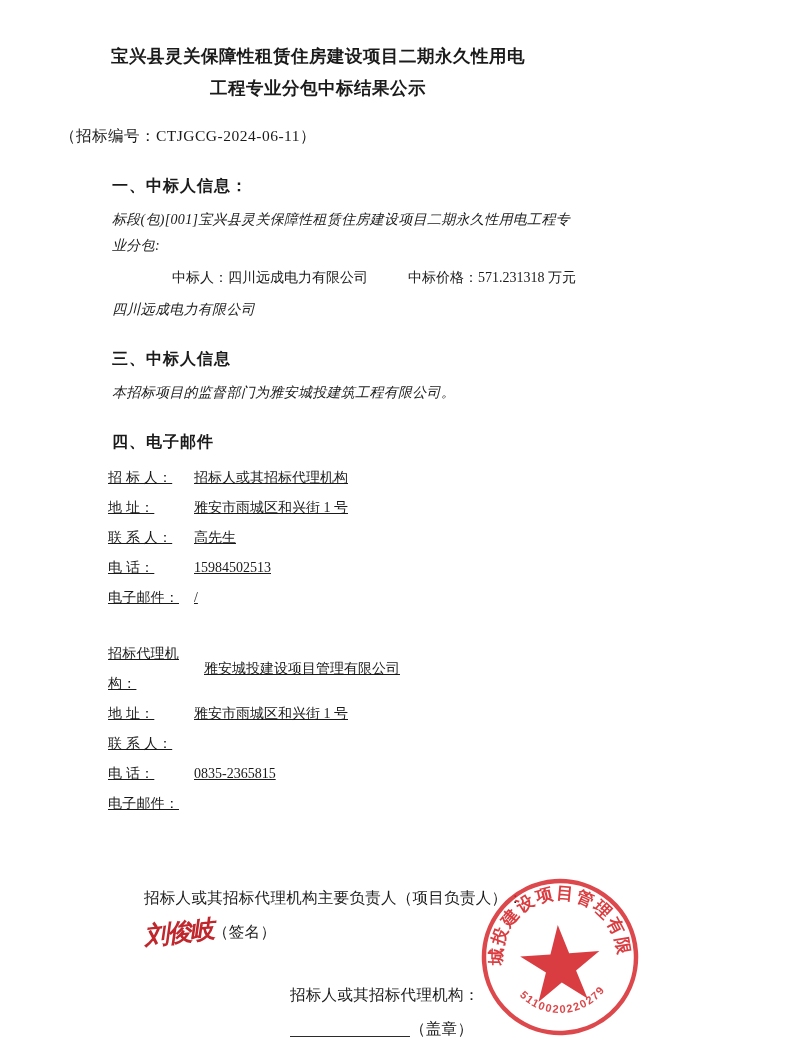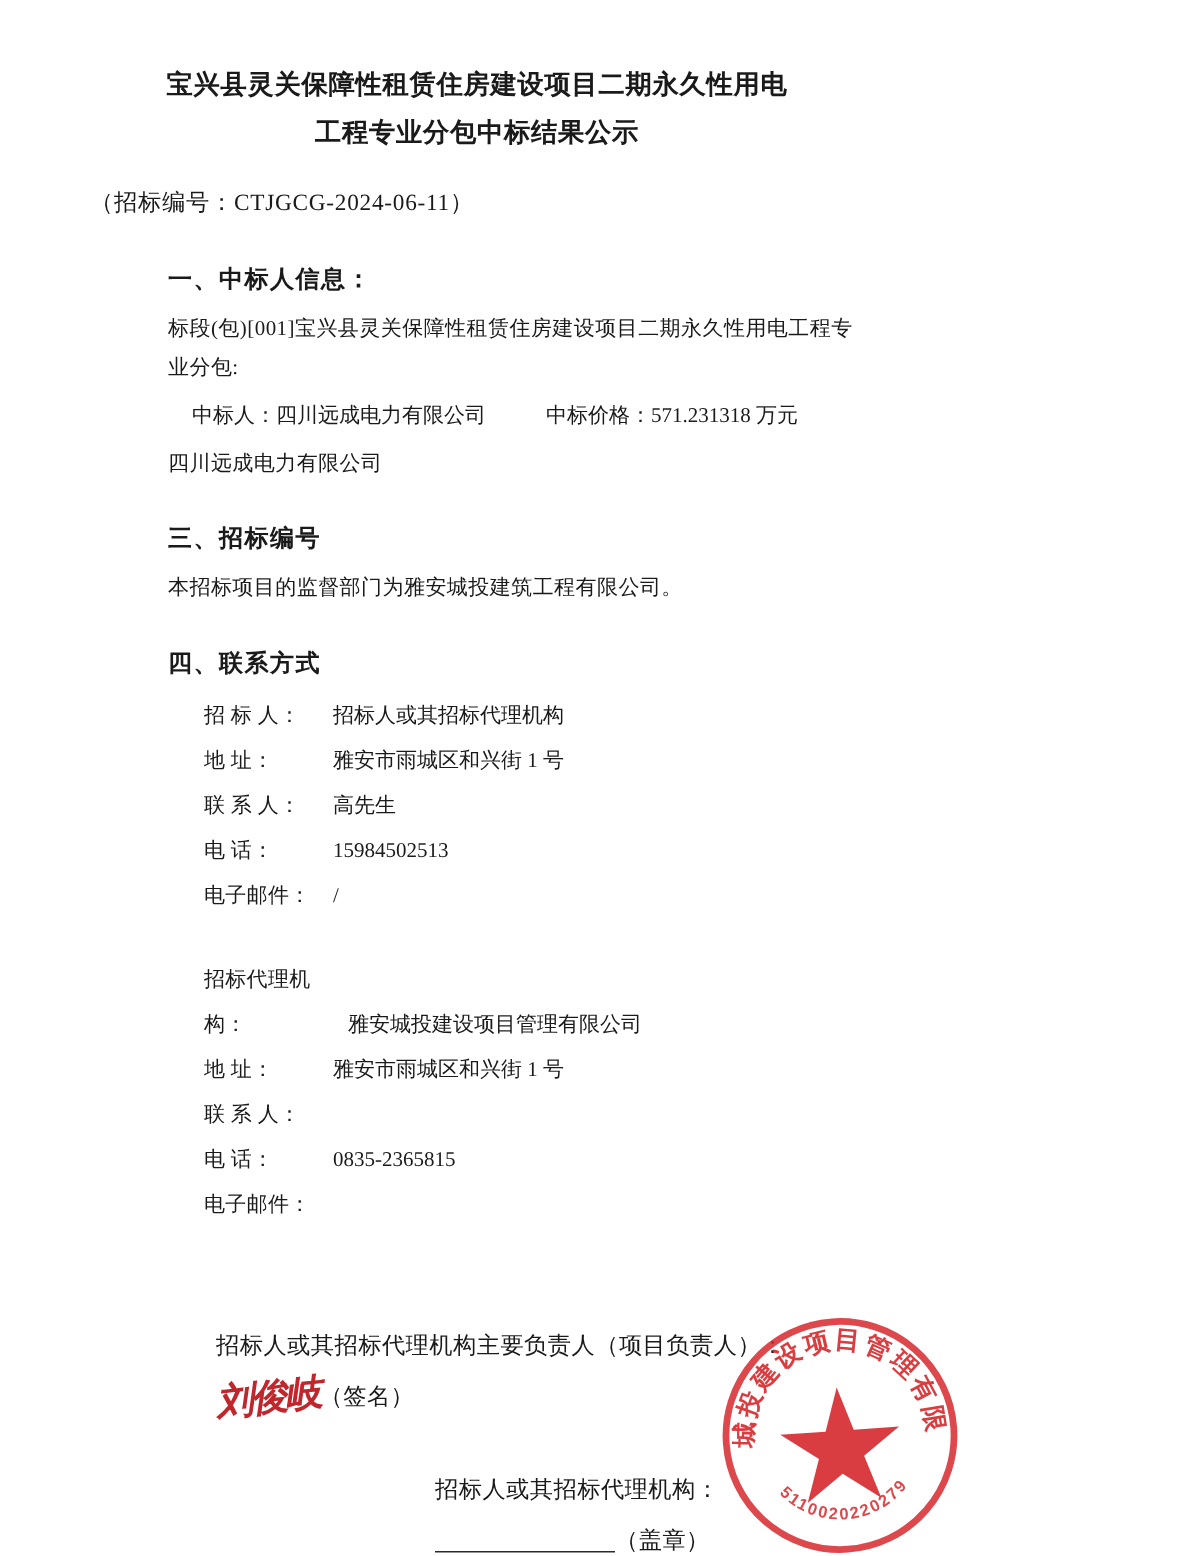--- a/index.html
+++ b/index.html
@@ -40,44 +40,46 @@
     font-size: 16px;
     font-weight: bold;
     margin: 26px 0 10px 52px;
     letter-spacing: 1px;
   }
   .para {
     font-size: 14px;
     line-height: 26px;
     margin: 4px 0 4px 52px;
     letter-spacing: 0.3px;
+    font-style: italic;
   }
   .kv-row {
     font-size: 14px;
     line-height: 30px;
-    margin-left: 76px;
+    margin-left: 48px;
     display: flex;
-    align-items: flex-end;
+    align-items: center;
+    text-decoration: underline;
   }
   .kv-label {
     width: 86px;
     flex: 0 0 86px;
     letter-spacing: 0.2px;
   }
   .kv-label.wide {
     width: 96px;
     flex: 0 0 96px;
   }
   .kv-value {
     flex: 1 1 auto;
   }
   .bid-line {
     font-size: 14px;
     line-height: 30px;
-    margin-left: 68px;
+    margin-left: 112px;
     display: flex;
     align-items: flex-start;
   }
   .bid-line .w1 {
     margin-right: 40px;
   }
   .gap-block {
     height: 26px;
   }
   .sign-area {
@@ -144,24 +146,24 @@
     <span class="w1">
       <span>中标人：</span><span>四川远成电力有限公司</span>
     </span>
     <span>
       <span>中标价格：</span><span>571.231318 万元</span>
     </span>
   </div>
 
   <div class="para">四川远成电力有限公司</div>
 
-  <div class="section-heading">三、招标编号</div>
+  <div class="section-heading">三、中标人信息</div>
   <div class="para">本招标项目的监督部门为雅安城投建筑工程有限公司。</div>
 
-  <div class="section-heading">四、联系方式</div>
+  <div class="section-heading">四、电子邮件</div>
 
   <div class="kv-row">
     <span class="kv-label">招 标 人：</span>
     <span class="kv-value">招标人或其招标代理机构</span>
   </div>
   <div class="kv-row">
     <span class="kv-label">地    址：</span>
     <span class="kv-value">雅安市雨城区和兴街 1 号</span>
   </div>
   <div class="kv-row">

